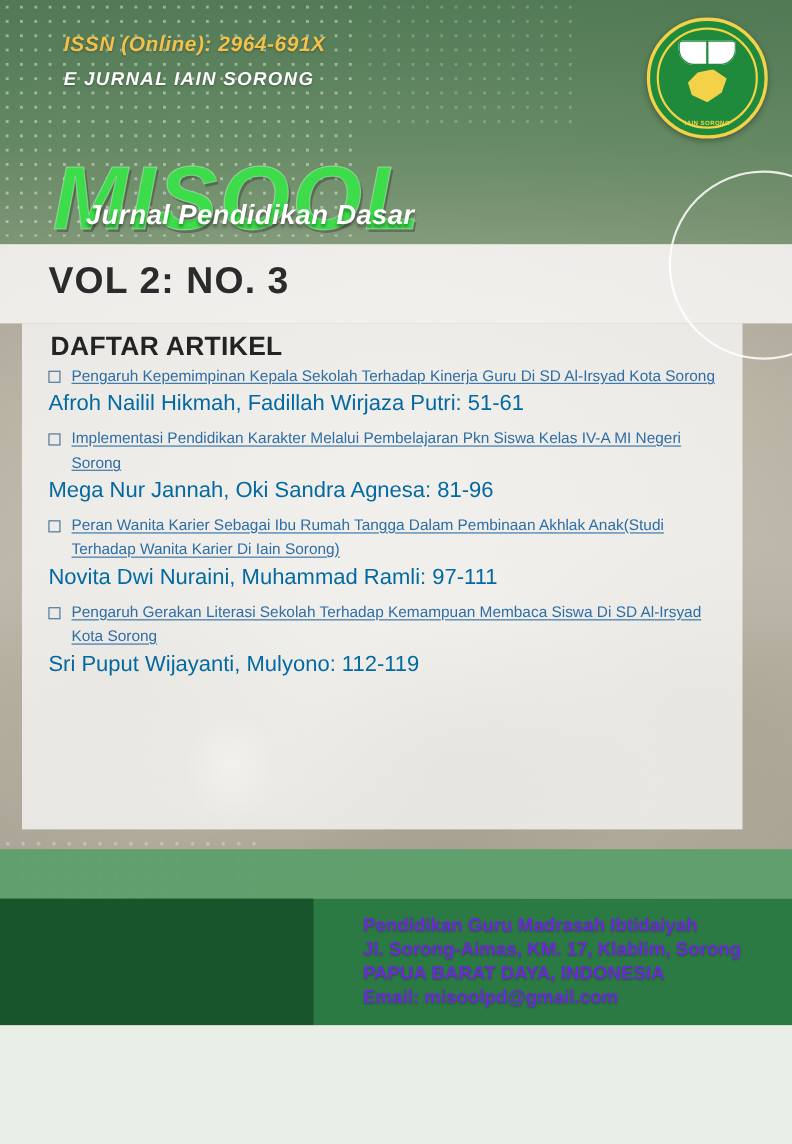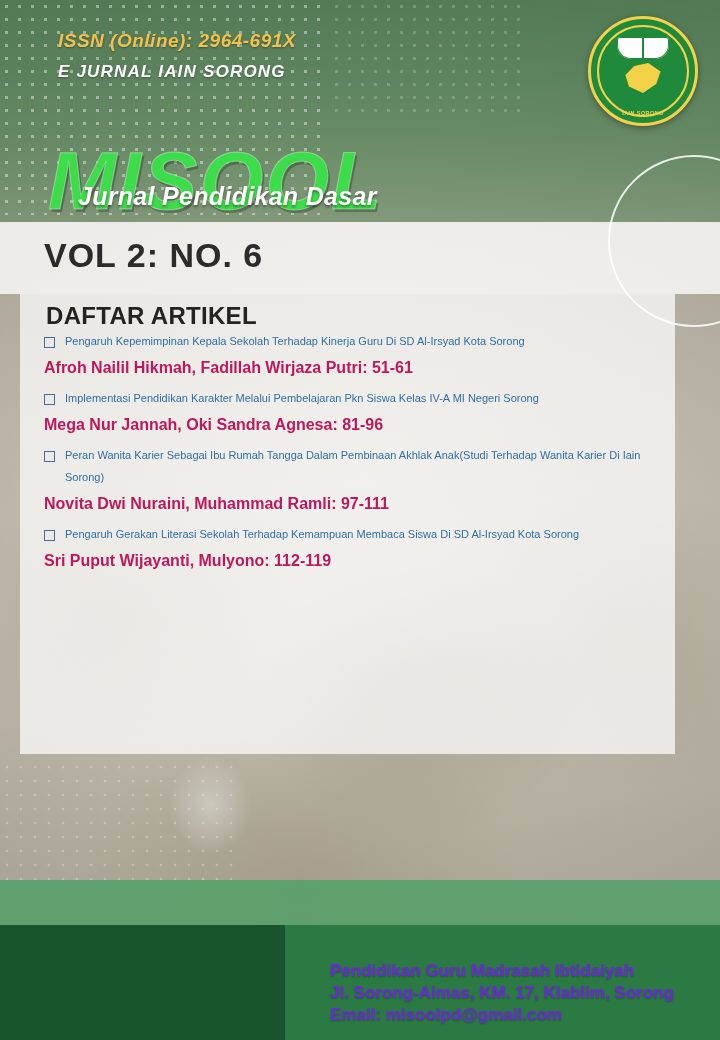--- a/index.html
+++ b/index.html
@@ -9,21 +9,21 @@
   body {
     width: 720px;
     height: 1040px;
     font-family: "Liberation Sans", sans-serif;
     background: #e9eee7;
     overflow: hidden;
   }
   .cover {
     position: relative;
     width: 720px;
-    height: 1040px;
+    height: 932px;
     overflow: hidden;
     background: #cfd6cc;
   }
 
   
   .bg-photo {
     position: absolute;
     inset: 0;
     background:
       radial-gradient(ellipse 260px 180px at 120px 620px, rgba(184,170,150,0.55), rgba(184,170,150,0) 70%),
@@ -222,31 +222,32 @@
     display: flex;
     align-items: flex-start;
   }
   .bullet {
     width: 9px; height: 9px;
     border: 1.6px solid #3f6f96;
     margin: 7px 10px 0 0;
     flex: 0 0 auto;
   }
   .art-title {
-    font-size: 11px;
+    font-size: 14px;
     line-height: 22px;
     color: #2f6ea5;
+    text-decoration: underline;
     text-underline-offset: 2px;
     font-weight: normal;
   }
   .art-authors {
     margin: 5px 0 0 0;
-    font-size: 16px;
-    font-weight: bold;
-    color: #be185d;
+    font-size: 20px;
+    font-weight: normal;
+    color: #0369a1;
     line-height: 21px;
   }
 
   
   .band-light {
     position: absolute;
     left: 0; bottom: 115px;
     width: 720px; height: 45px;
     background: #5aa06a;
     opacity: 0.92;
@@ -304,21 +305,21 @@
   <div class="logo">
     <div class="ring"></div>
     <div class="book"></div>
     <div class="island"></div>
     <div class="logo-text">IAIN SORONG</div>
   </div>
 
   <div class="deco-circle"></div>
 
   <div class="vol-band"></div>
-  <div class="vol-text">VOL 2: NO. 6</div>
+  <div class="vol-text">VOL 2: NO. 3</div>
 
   <div class="content-panel"></div>
   <div class="daftar-title">DAFTAR ARTIKEL</div>
 
   <div class="articles">
 
     <div class="article">
       <div class="art-row">
         <div class="bullet"></div>
         <div class="art-title">Pengaruh Kepemimpinan Kepala Sekolah Terhadap Kinerja Guru Di SD Al-Irsyad Kota Sorong</div>
@@ -355,16 +356,17 @@
 
   </div>
 
   <div class="band-light"></div>
   <div class="band-mid"></div>
   <div class="band-dark"></div>
 
   <div class="footer-text">
     <div>Pendidikan Guru Madrasah Ibtidaiyah</div>
     <div>Jl. Sorong-Aimas, KM. 17, Klablim, Sorong</div>
+    <div>PAPUA BARAT DAYA, INDONESIA</div>
     <div>Email: misoolpd@gmail.com</div>
   </div>
 
 </div>
 
 </body></html>

